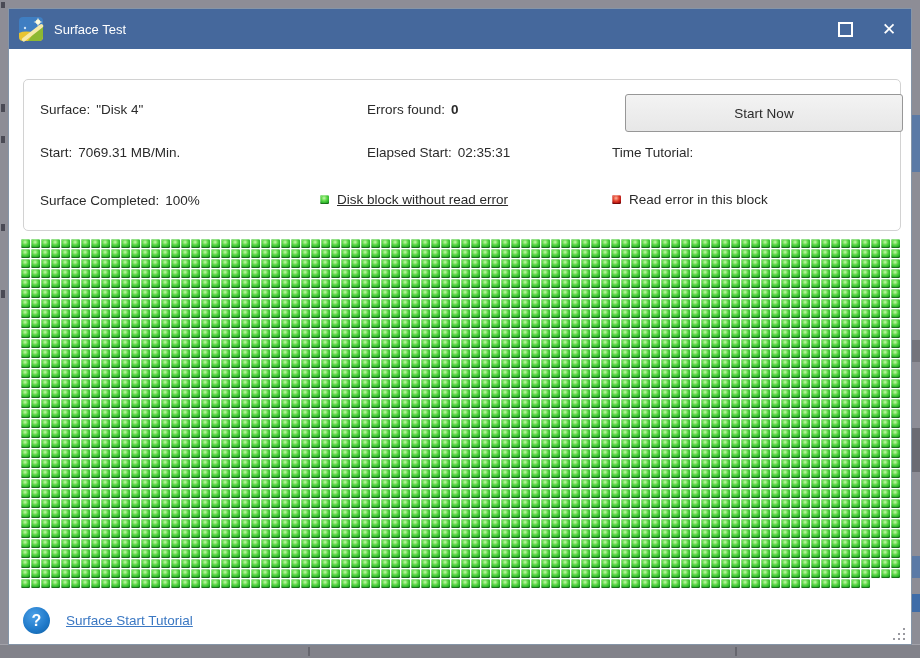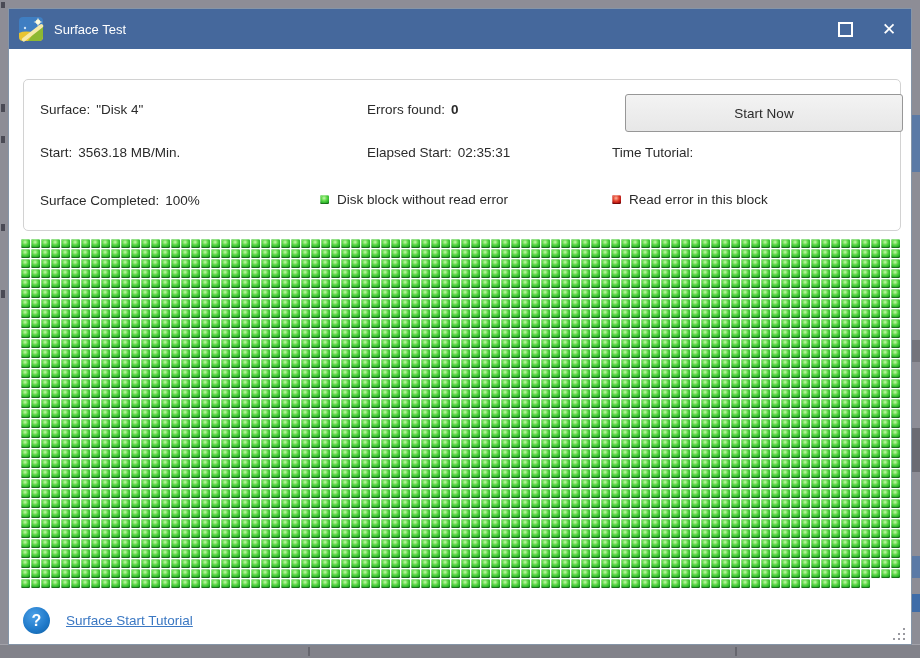--- a/index.html
+++ b/index.html
@@ -139,33 +139,33 @@
 
     <div class="cell" style="left:16px;top:22px;">
       <span class="lbl">Surface:</span><span class="val">"Disk 4"</span>
     </div>
     <div class="cell" style="left:343px;top:22px;text-align:center;">
       <span class="lbl">Errors found:</span><span class="val bold">0</span>
     </div>
     <button class="start-btn">Start Now</button>
 
     <div class="cell" style="left:16px;top:65px;">
-      <span class="lbl">Start:</span><span class="val">3563.18 MB/Min.</span>
+      <span class="lbl">Start:</span><span class="val">7069.31 MB/Min.</span>
     </div>
     <div class="cell" style="left:343px;top:65px;">
       <span class="lbl">Elapsed Start:</span><span class="val">02:35:31</span>
     </div>
     <div class="cell" style="left:588px;top:65px;">
       <span class="lbl">Time Tutorial:</span><span class="val"></span>
     </div>
 
     <div class="cell" style="left:16px;top:113px;">
       <span class="lbl">Surface Completed:</span><span class="val">100%</span>
     </div>
-    <div class="cell legend-item" style="left:296px;top:112px;">
+    <div class="cell legend-item" style="left:296px;top:112px;text-decoration:underline;">
       <span class="legend-sq sq-green"></span>
       <span>Disk block without read error</span>
     </div>
     <div class="cell legend-item" style="left:588px;top:112px;">
       <span class="legend-sq sq-red"></span>
       <span>Read error in this block</span>
     </div>
   </div>
 
   <div class="grid" id="block-grid">

